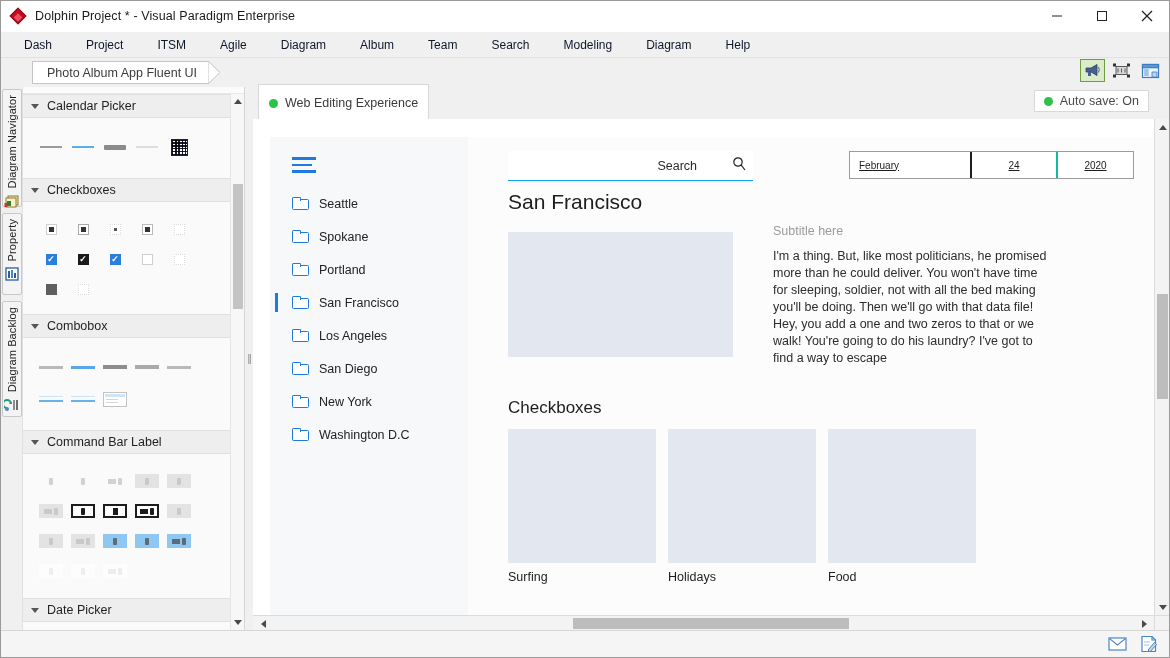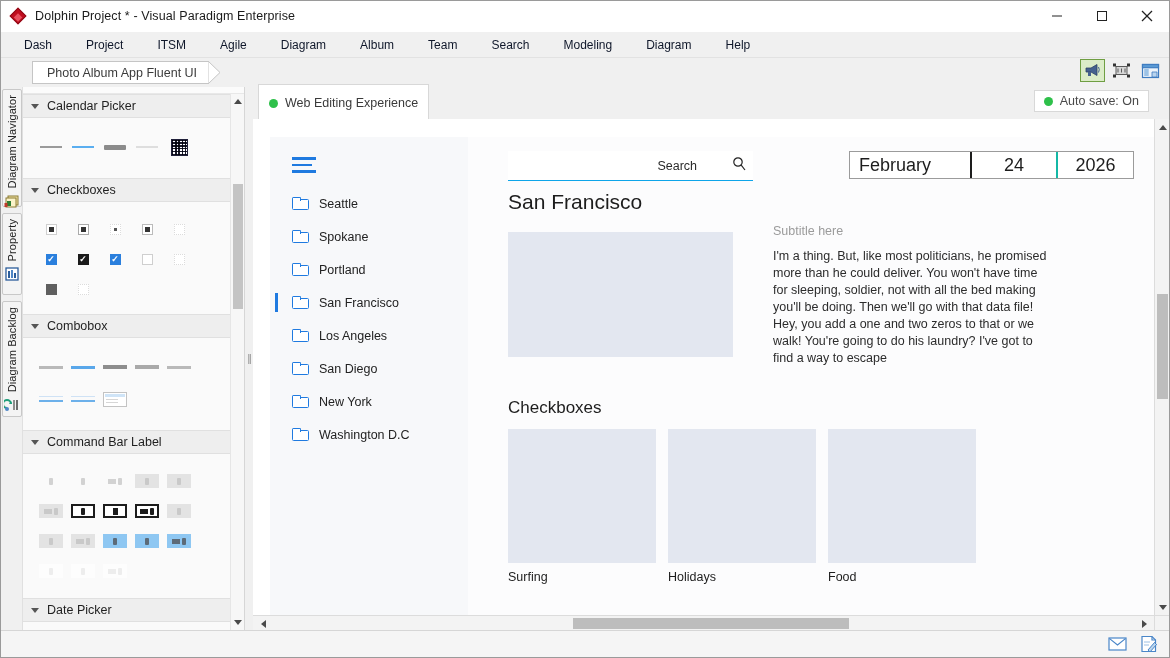--- a/index.html
+++ b/index.html
@@ -245,21 +245,21 @@
   .searchbar {
     position:absolute; left:40px; top:14px; width:245px; height:30px;
     background:#fff; border-bottom:1px solid #0ea5e9;
     display:flex; align-items:center; justify-content:flex-end; padding-right:6px;
   }
   .searchbar .stxt { font-size:12.5px; color:#2b2b2b; margin-right:35px; }
   .datepick {
     position:absolute; right:36px; top:14px; display:flex;
     border:1px solid #9b9b9b; background:#fff; height:28px;
   }
-  .dp-cell { display:flex; align-items:center; font-size:18px; color:#1d1d1d; }
+  .dp-cell { display:flex; align-items:center; font-size:10px; color:#1d1d1d;text-decoration:underline; }
   .dp-month { width:122px; padding-left:9px; border-right:2px solid #1d1d1d; }
   .dp-day { width:86px; justify-content:center; border-right:2px solid #14b8a6; }
   .dp-year { width:75px; justify-content:center; }
 
   .city-title { position:absolute; left:40px; top:53px; font-size:21px; color:#1d1d1d; }
   .hero { position:absolute; left:40px; top:95px; width:225px; height:125px; background:#e3e7f0; }
   .subtitle { position:absolute; left:305px; top:87px; font-size:12.5px; color:#9b9b9b; }
   .bodytext { position:absolute; left:305px; top:111px; width:280px; font-size:12.5px; line-height:17px; color:#2c2c2c; }
 
   .act-title { position:absolute; left:40px; top:261px; font-size:17px; color:#1d1d1d; }
@@ -741,21 +741,21 @@
                   <svg width="15" height="15" viewBox="0 0 15 15">
                     <circle cx="6" cy="6" r="4.2" fill="none" stroke="#222" stroke-width="1.2"></circle>
                     <line x1="9.2" y1="9.2" x2="13" y2="14" stroke="#222" stroke-width="1.2"></line>
                   </svg>
                 </span>
               </div>
 
               <div class="datepick">
                 <div class="dp-cell dp-month">February</div>
                 <div class="dp-cell dp-day">24</div>
-                <div class="dp-cell dp-year">2026</div>
+                <div class="dp-cell dp-year">2020</div>
               </div>
 
               <div class="city-title">San Francisco</div>
               <div class="hero"></div>
               <div class="subtitle">Subtitle here</div>
               <div class="bodytext">I'm a thing. But, like most politicians, he promised more than he could deliver. You won't have time for sleeping, soldier, not with all the bed making you'll be doing. Then we'll go with that data file! Hey, you add a one and two zeros to that or we walk! You're going to do his laundry? I've got to find a way to escape</div>
 
               <div class="act-title">Checkboxes</div>
               <div class="cards">
                 <div class="card">

